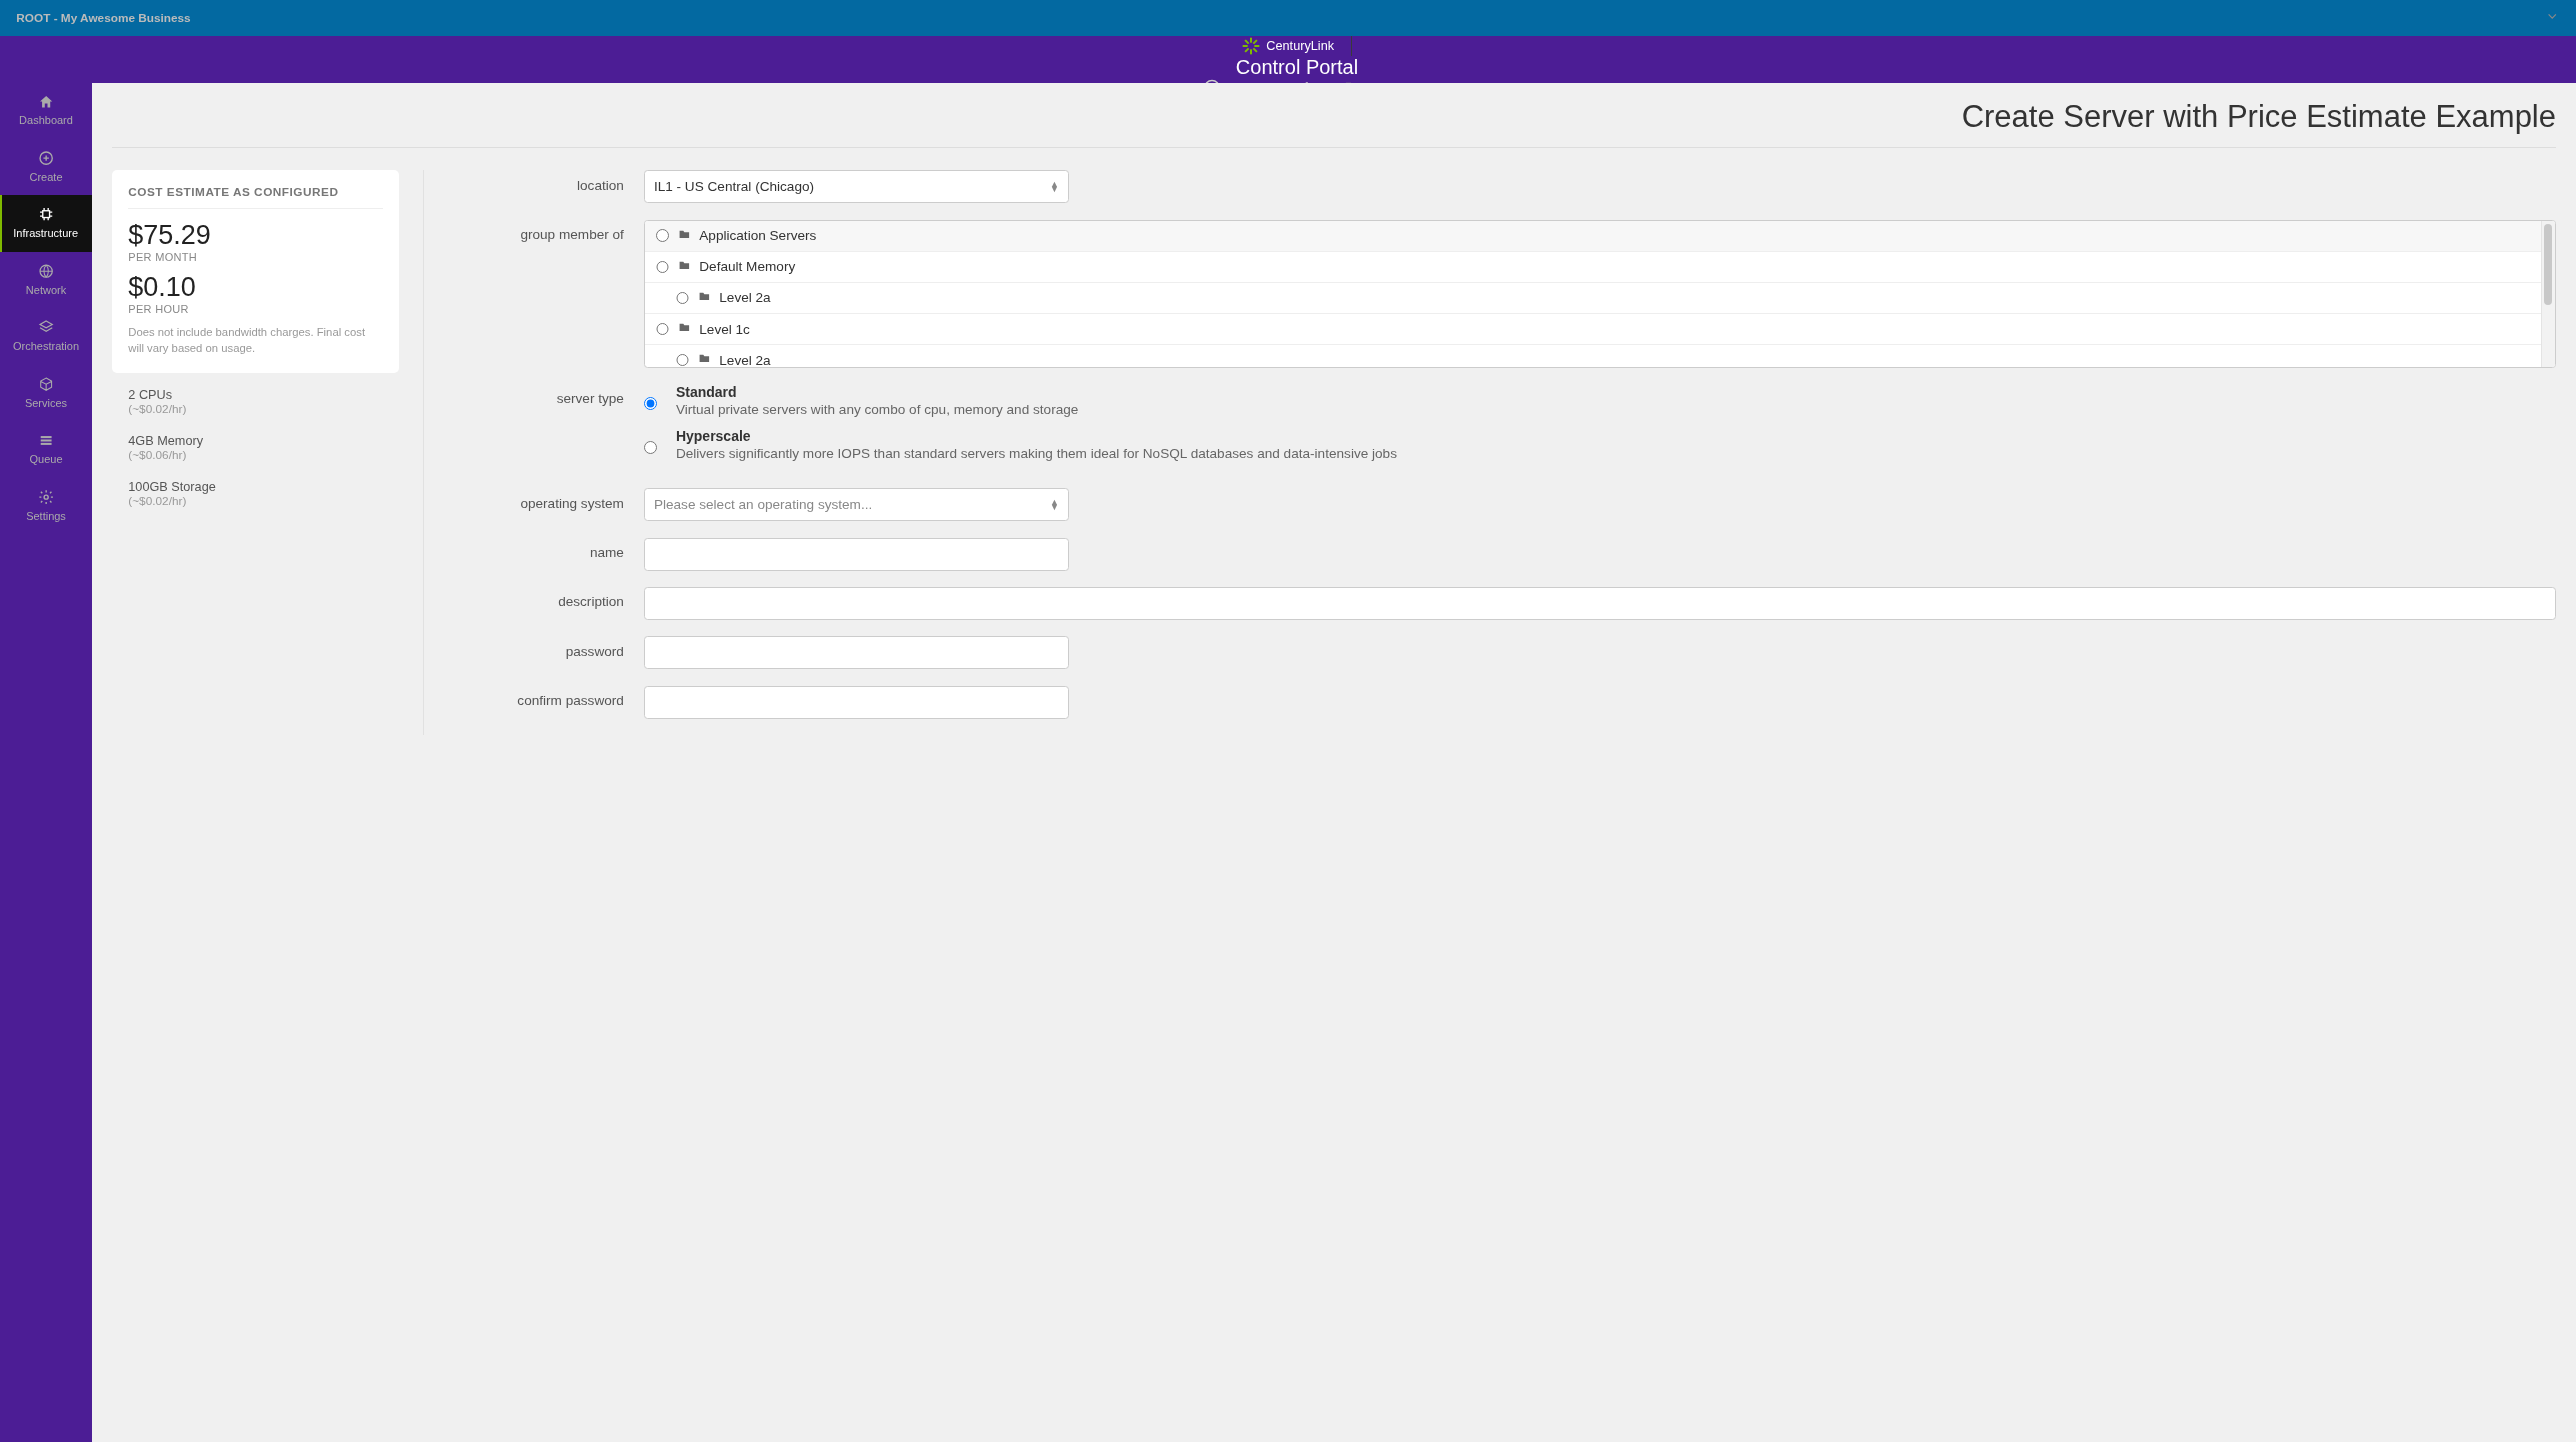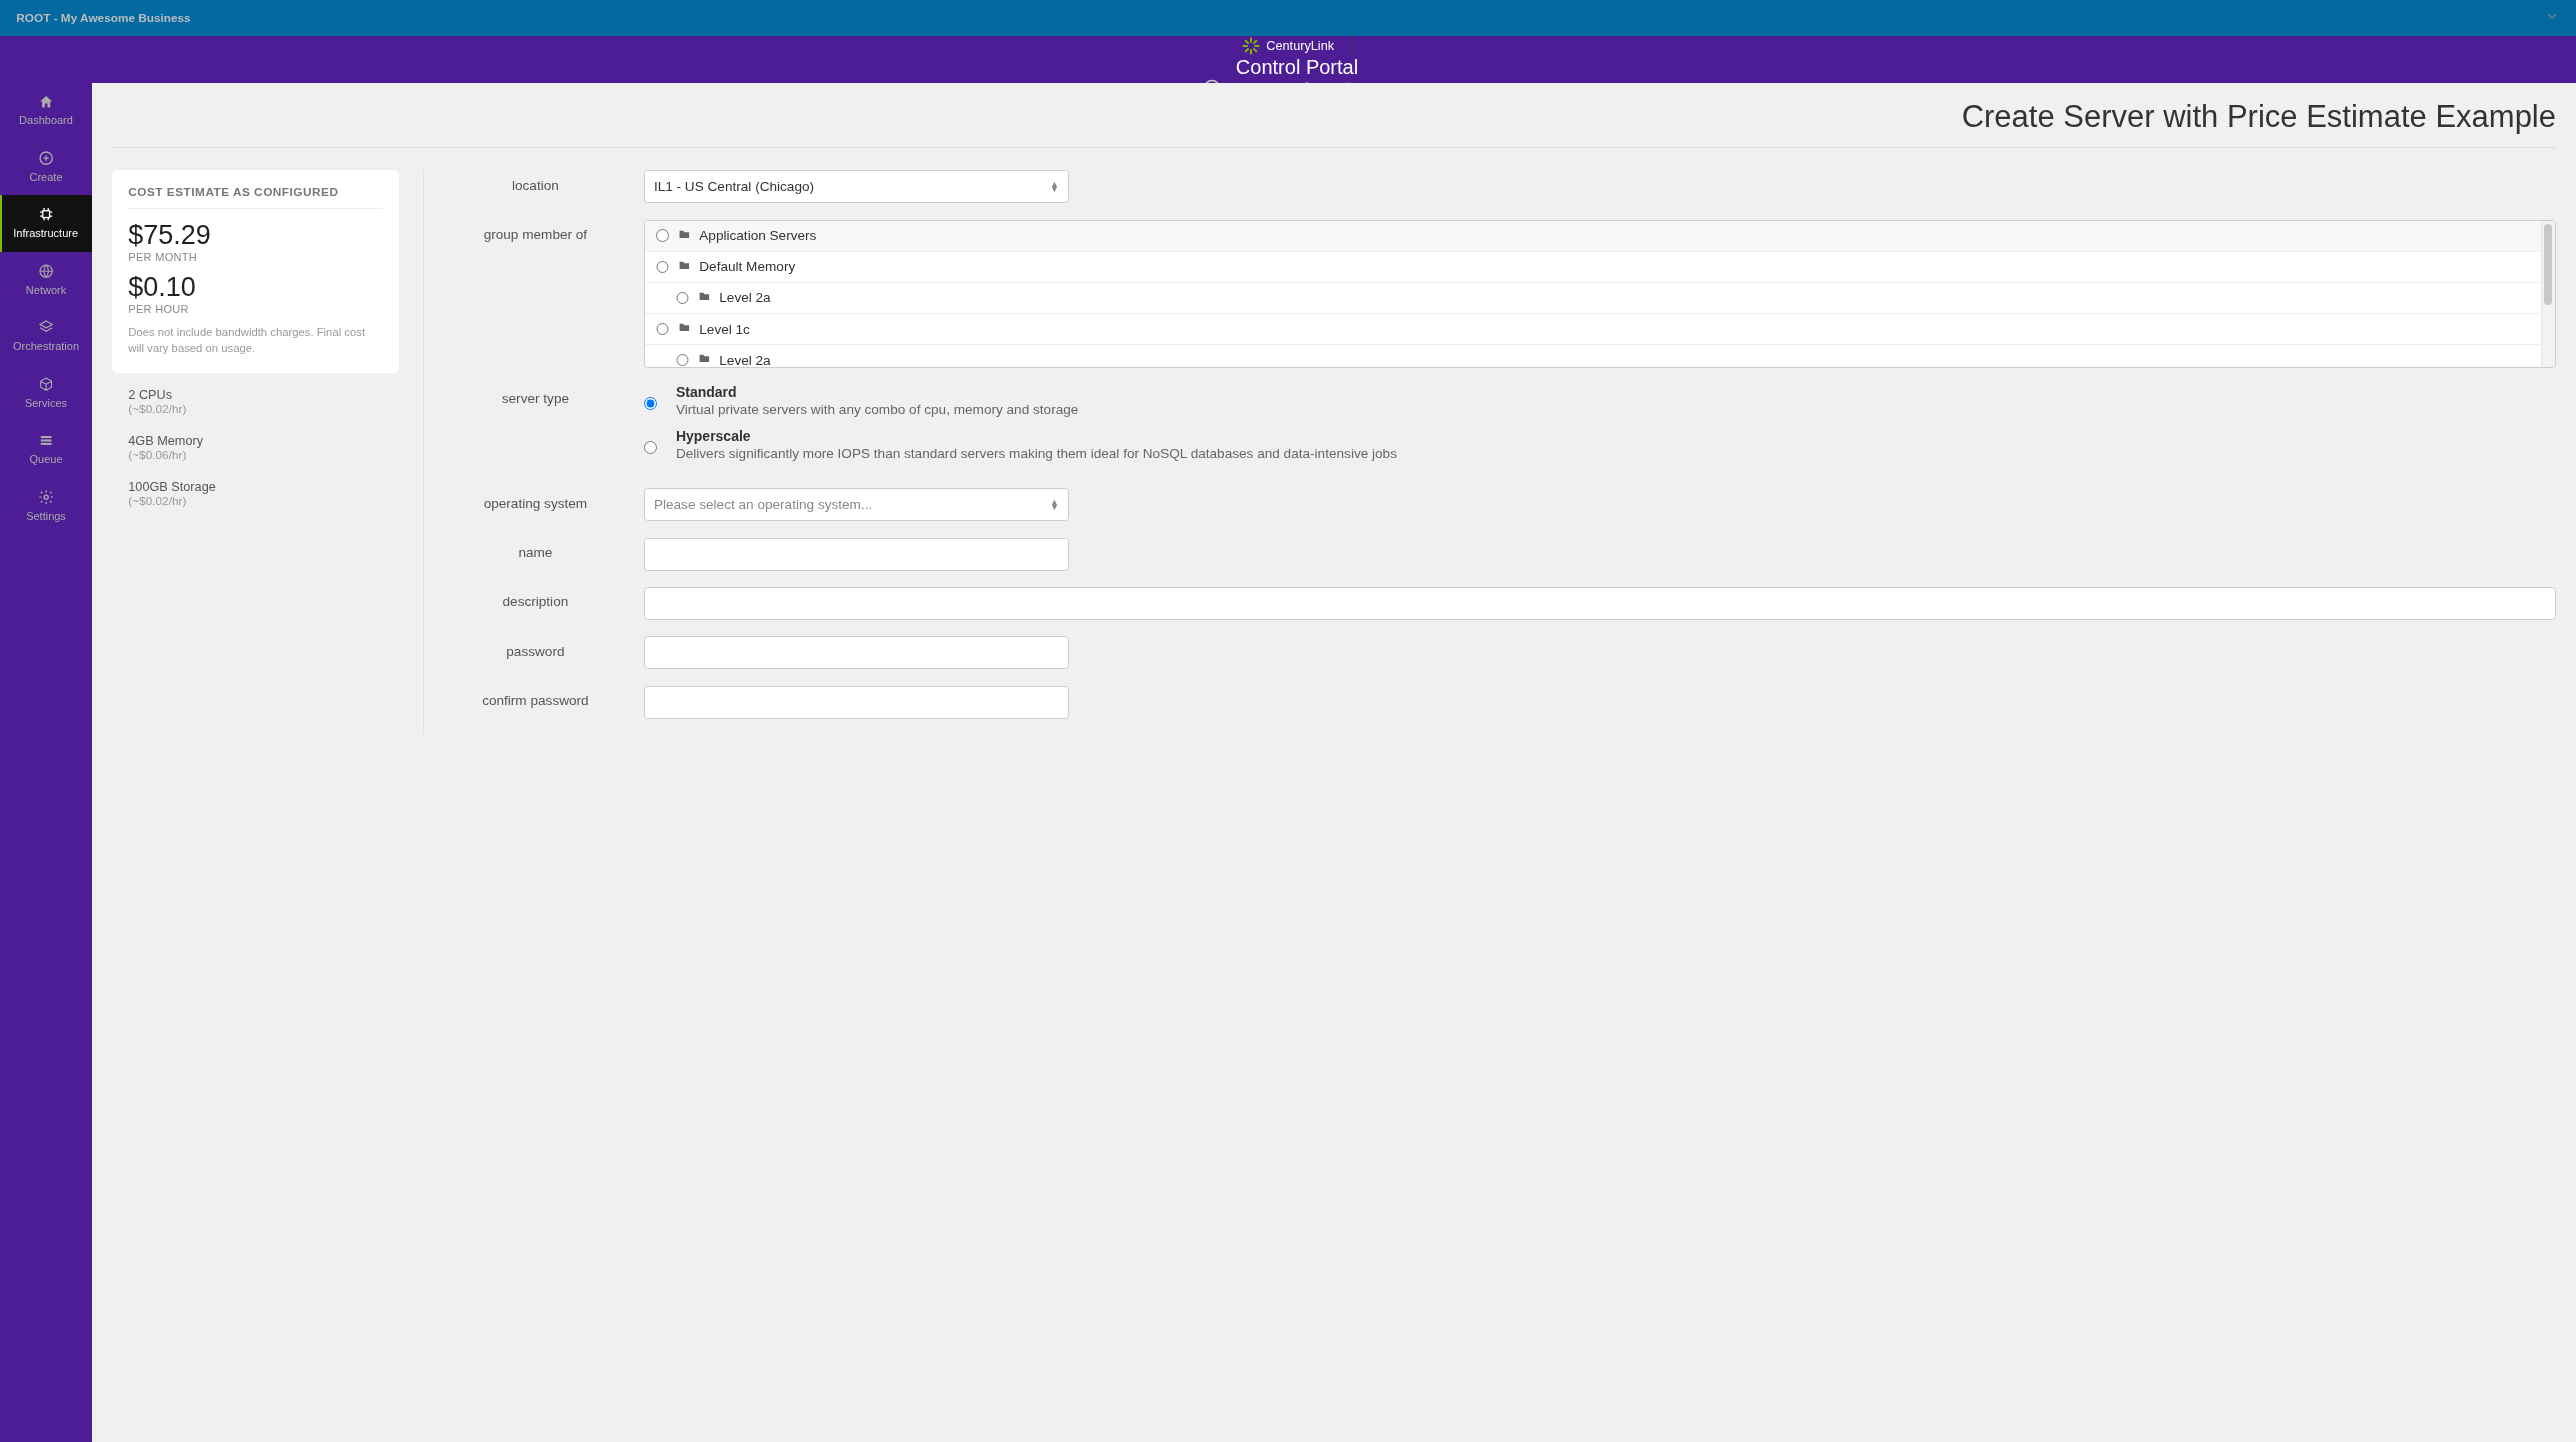--- a/index.html
+++ b/index.html
@@ -113,21 +113,21 @@
   .price-big { font-size:27px; font-weight:500; color:#222; }
   .price-label { font-size:11px; color:#888; letter-spacing:0.3px; margin-bottom:9px; }
   .disclaimer { font-size:11.3px; color:#999; line-height:1.45; margin-top:7.2px;}
   .resource-item { padding: 9px 16.3px 9px 16.3px; color:#555; }
   .resource-item .sub { color:#999; font-size:11.8px;}
   .vdiv { width:0.9px; background:#e1e1e1; }
   .right-col { flex:1; }
   .form-row { display:flex; align-items:flex-start; margin-bottom:16.3px; }
   .form-label {
     width: 197px;
-    text-align:center;
+    text-align:right;
     padding-right:20px;
     padding-top:7.2px;
     color:#555;
     font-size:13.6px;
   }
   .form-control-wrap { flex:1; }
   .select, .text-input {
     width: 425px;
     max-width:100%;
     height:33px;

